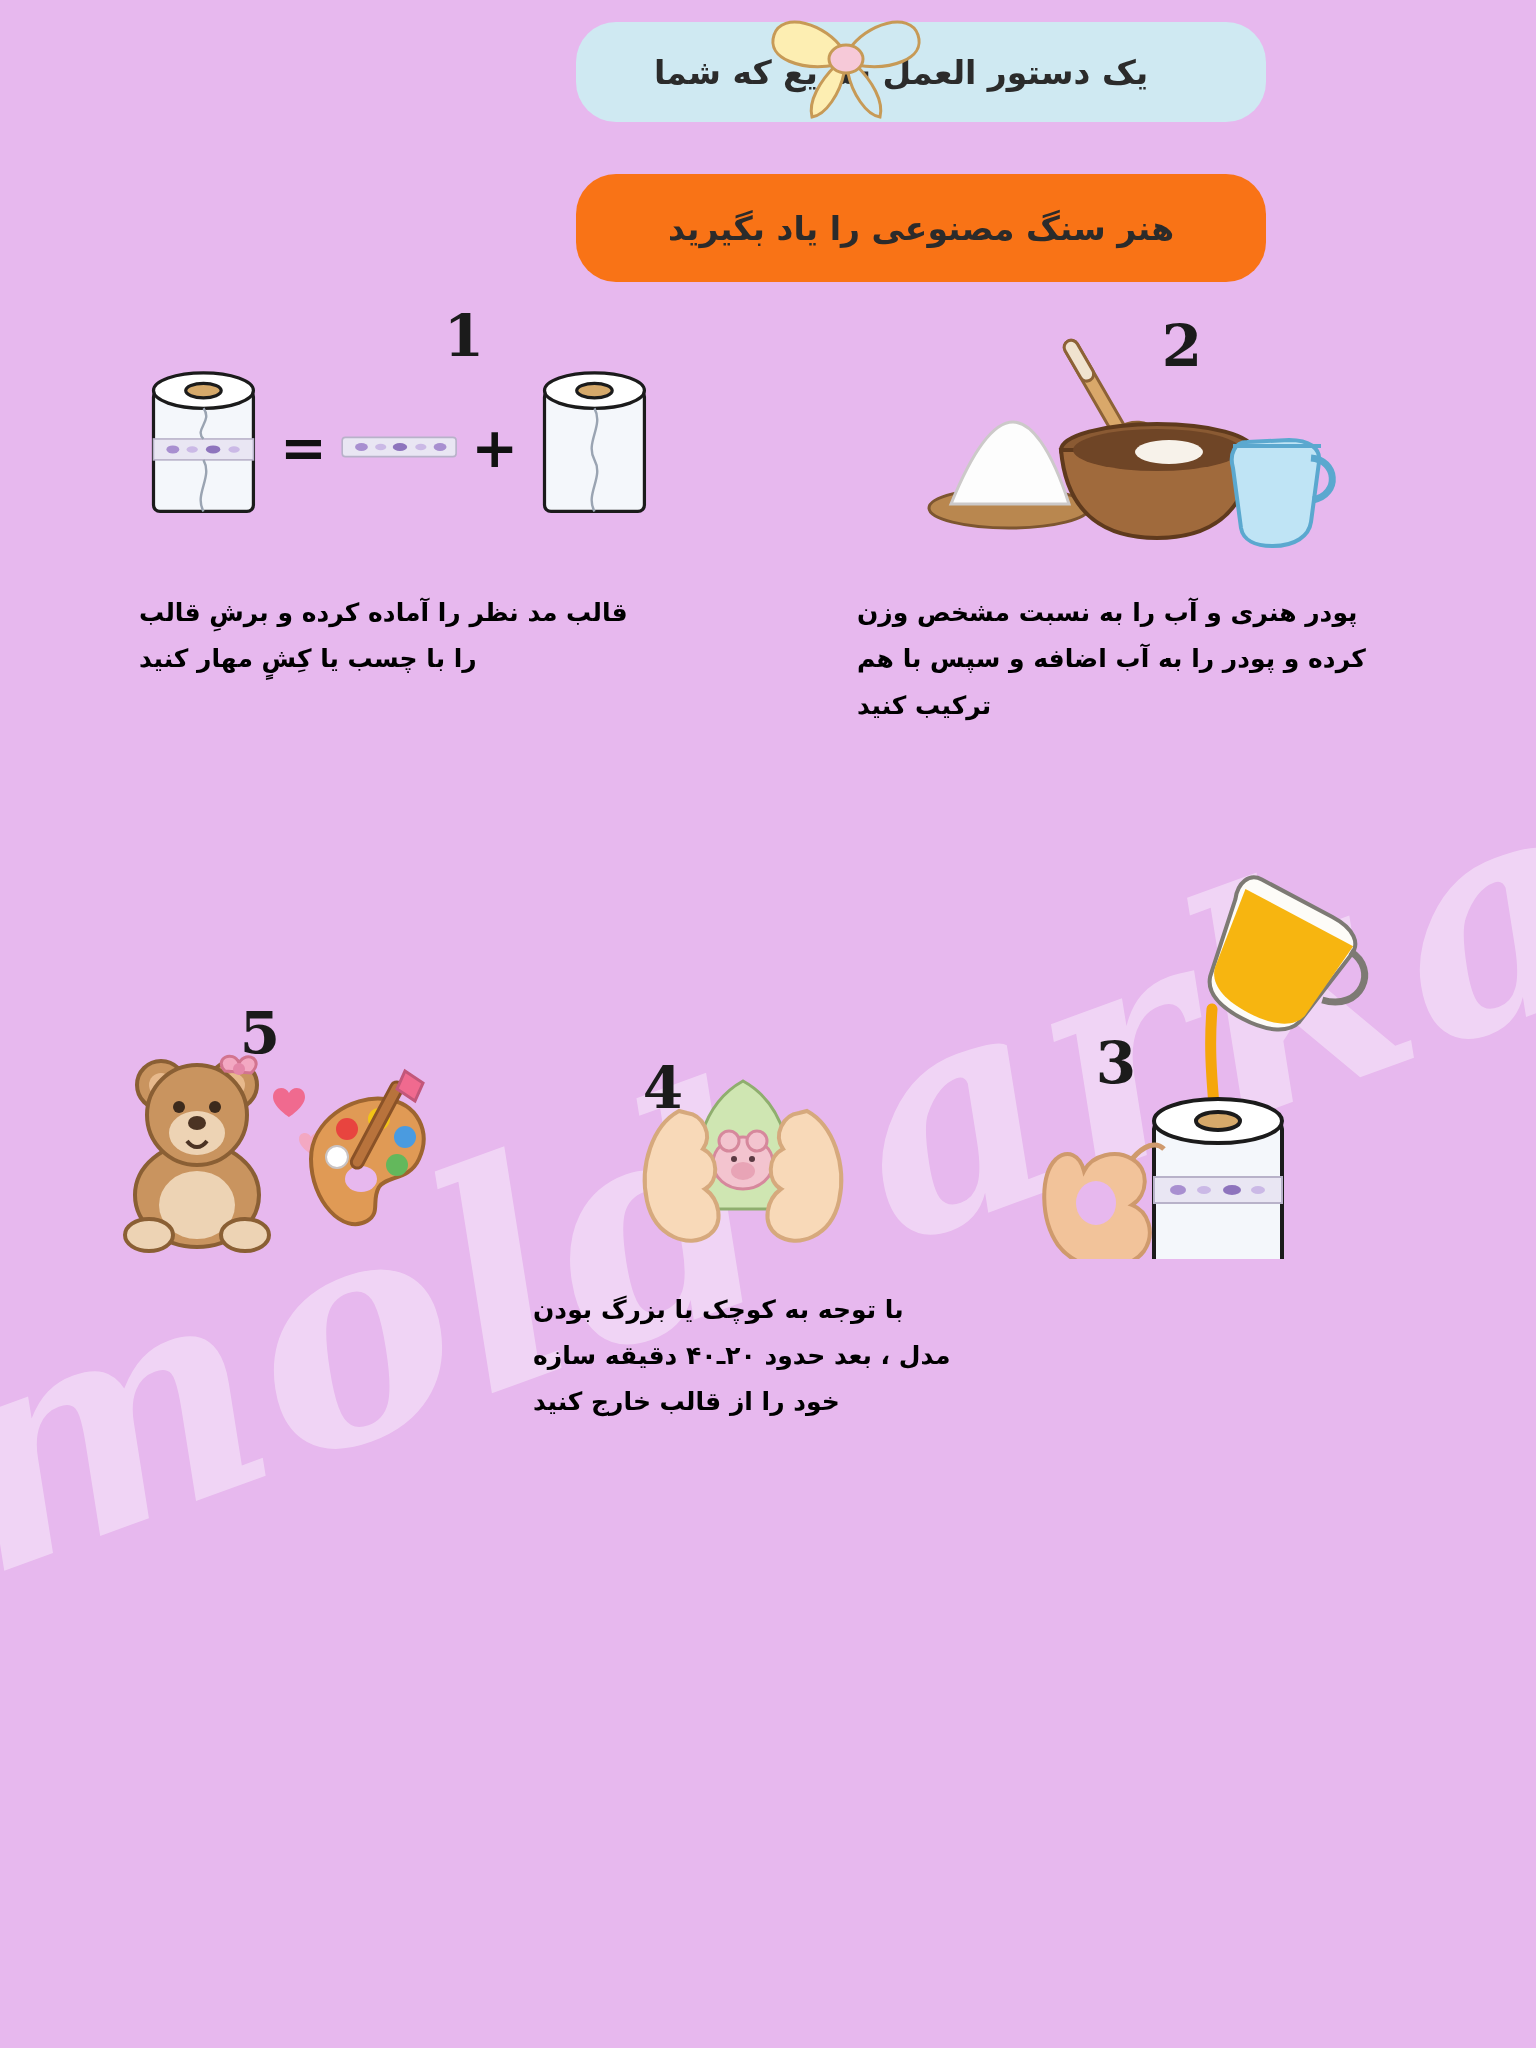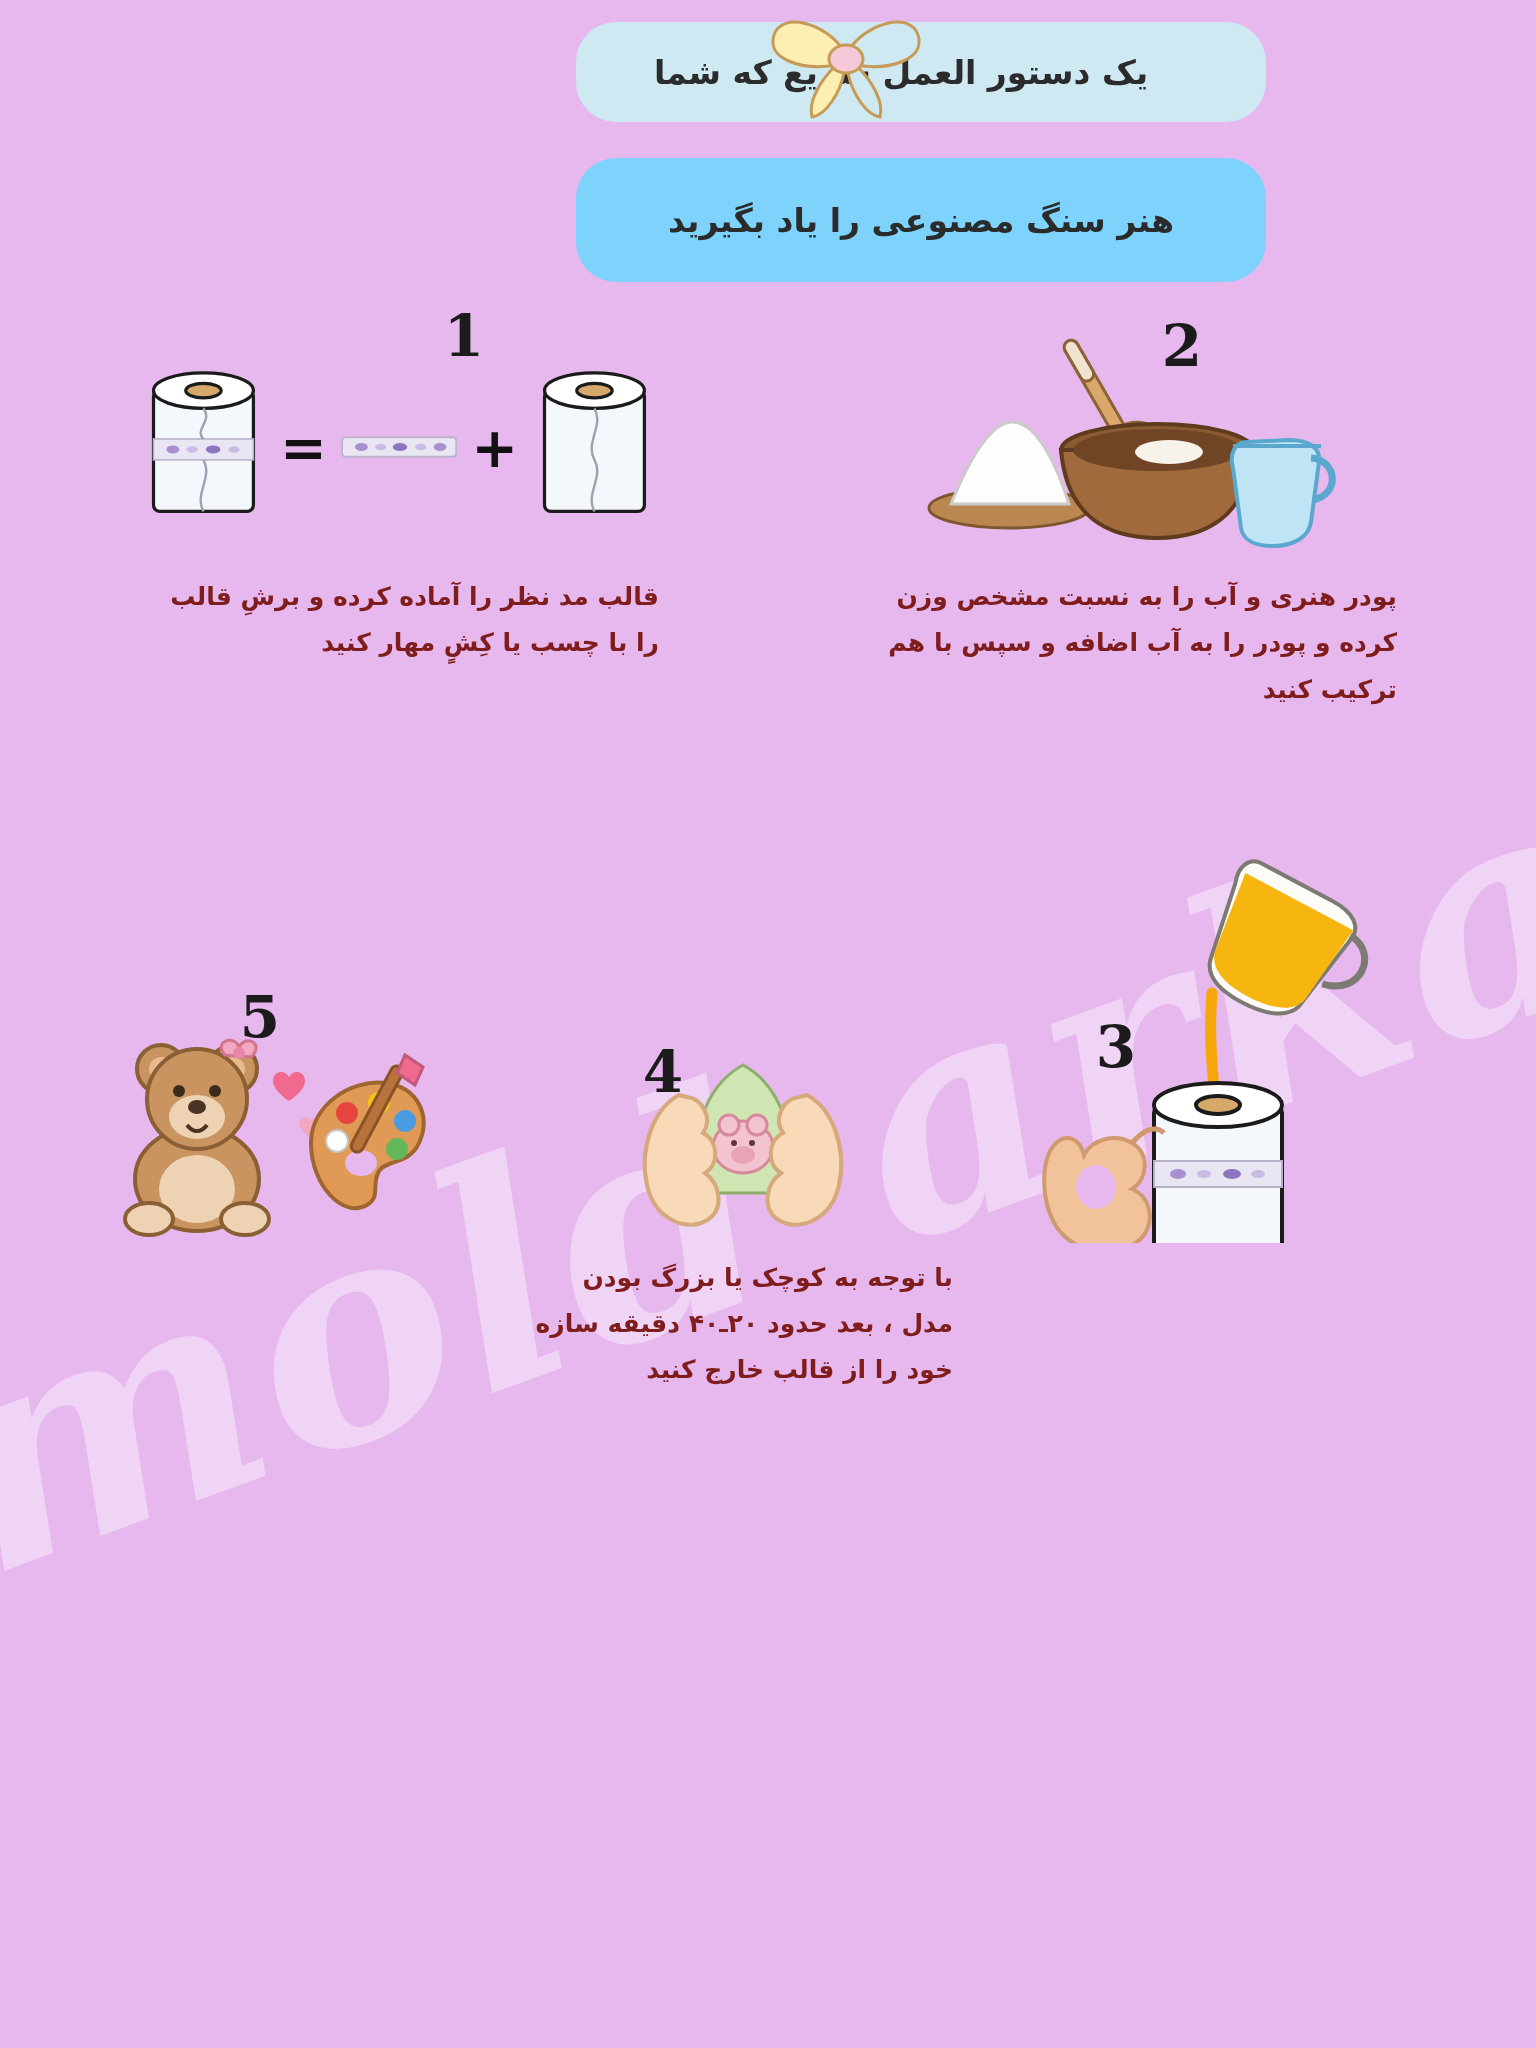--- a/index.html
+++ b/index.html
@@ -56,23 +56,23 @@
   }
   .banner-1 {
     width: 690px;
     height: 100px;
     background: #cfe9f2;
     margin-right: 270px;
     padding-right: 40px;
   }
   .banner-2 {
     width: 690px;
-    height: 124px;
-    background: #7dd3fc;
-    margin-top: 36px;
+    height: 108px;
+    background: #f97316;
+    margin-top: 52px;
     margin-right: 270px;
   }
   .banner-text {
     font-size: 33px;
     font-weight: 700;
     color: #2b2b2b;
     direction: rtl;
     text-align: center;
     font-family: "DejaVu Sans", sans-serif;
   }
@@ -114,26 +114,26 @@
     position: absolute;
   }
   .art {
     height: 230px;
     display: flex;
     align-items: flex-end;
     justify-content: center;
   }
   .caption {
     direction: rtl;
-    text-align: right;
+    text-align: left;
     font-size: 25px;
     line-height: 1.85;
-    color: #7f1d1d;
-    font-weight: 700;
-    margin-top: 12px;
+    color: #000000;
+    font-weight: 700;
+    margin-top: 28px;
     font-family: "DejaVu Sans", sans-serif;
   }
 
   
   .step-1 { width: 520px; }
   .step-1 .num { top: -30px; right: 175px; }
   .step-2 { width: 540px; }
   .step-2 .num { top: -20px; right: 195px; }
   .step-3 { width: 470px; margin-right: 10px;}
   .step-3 .num { top: 0px; right: 350px; }

